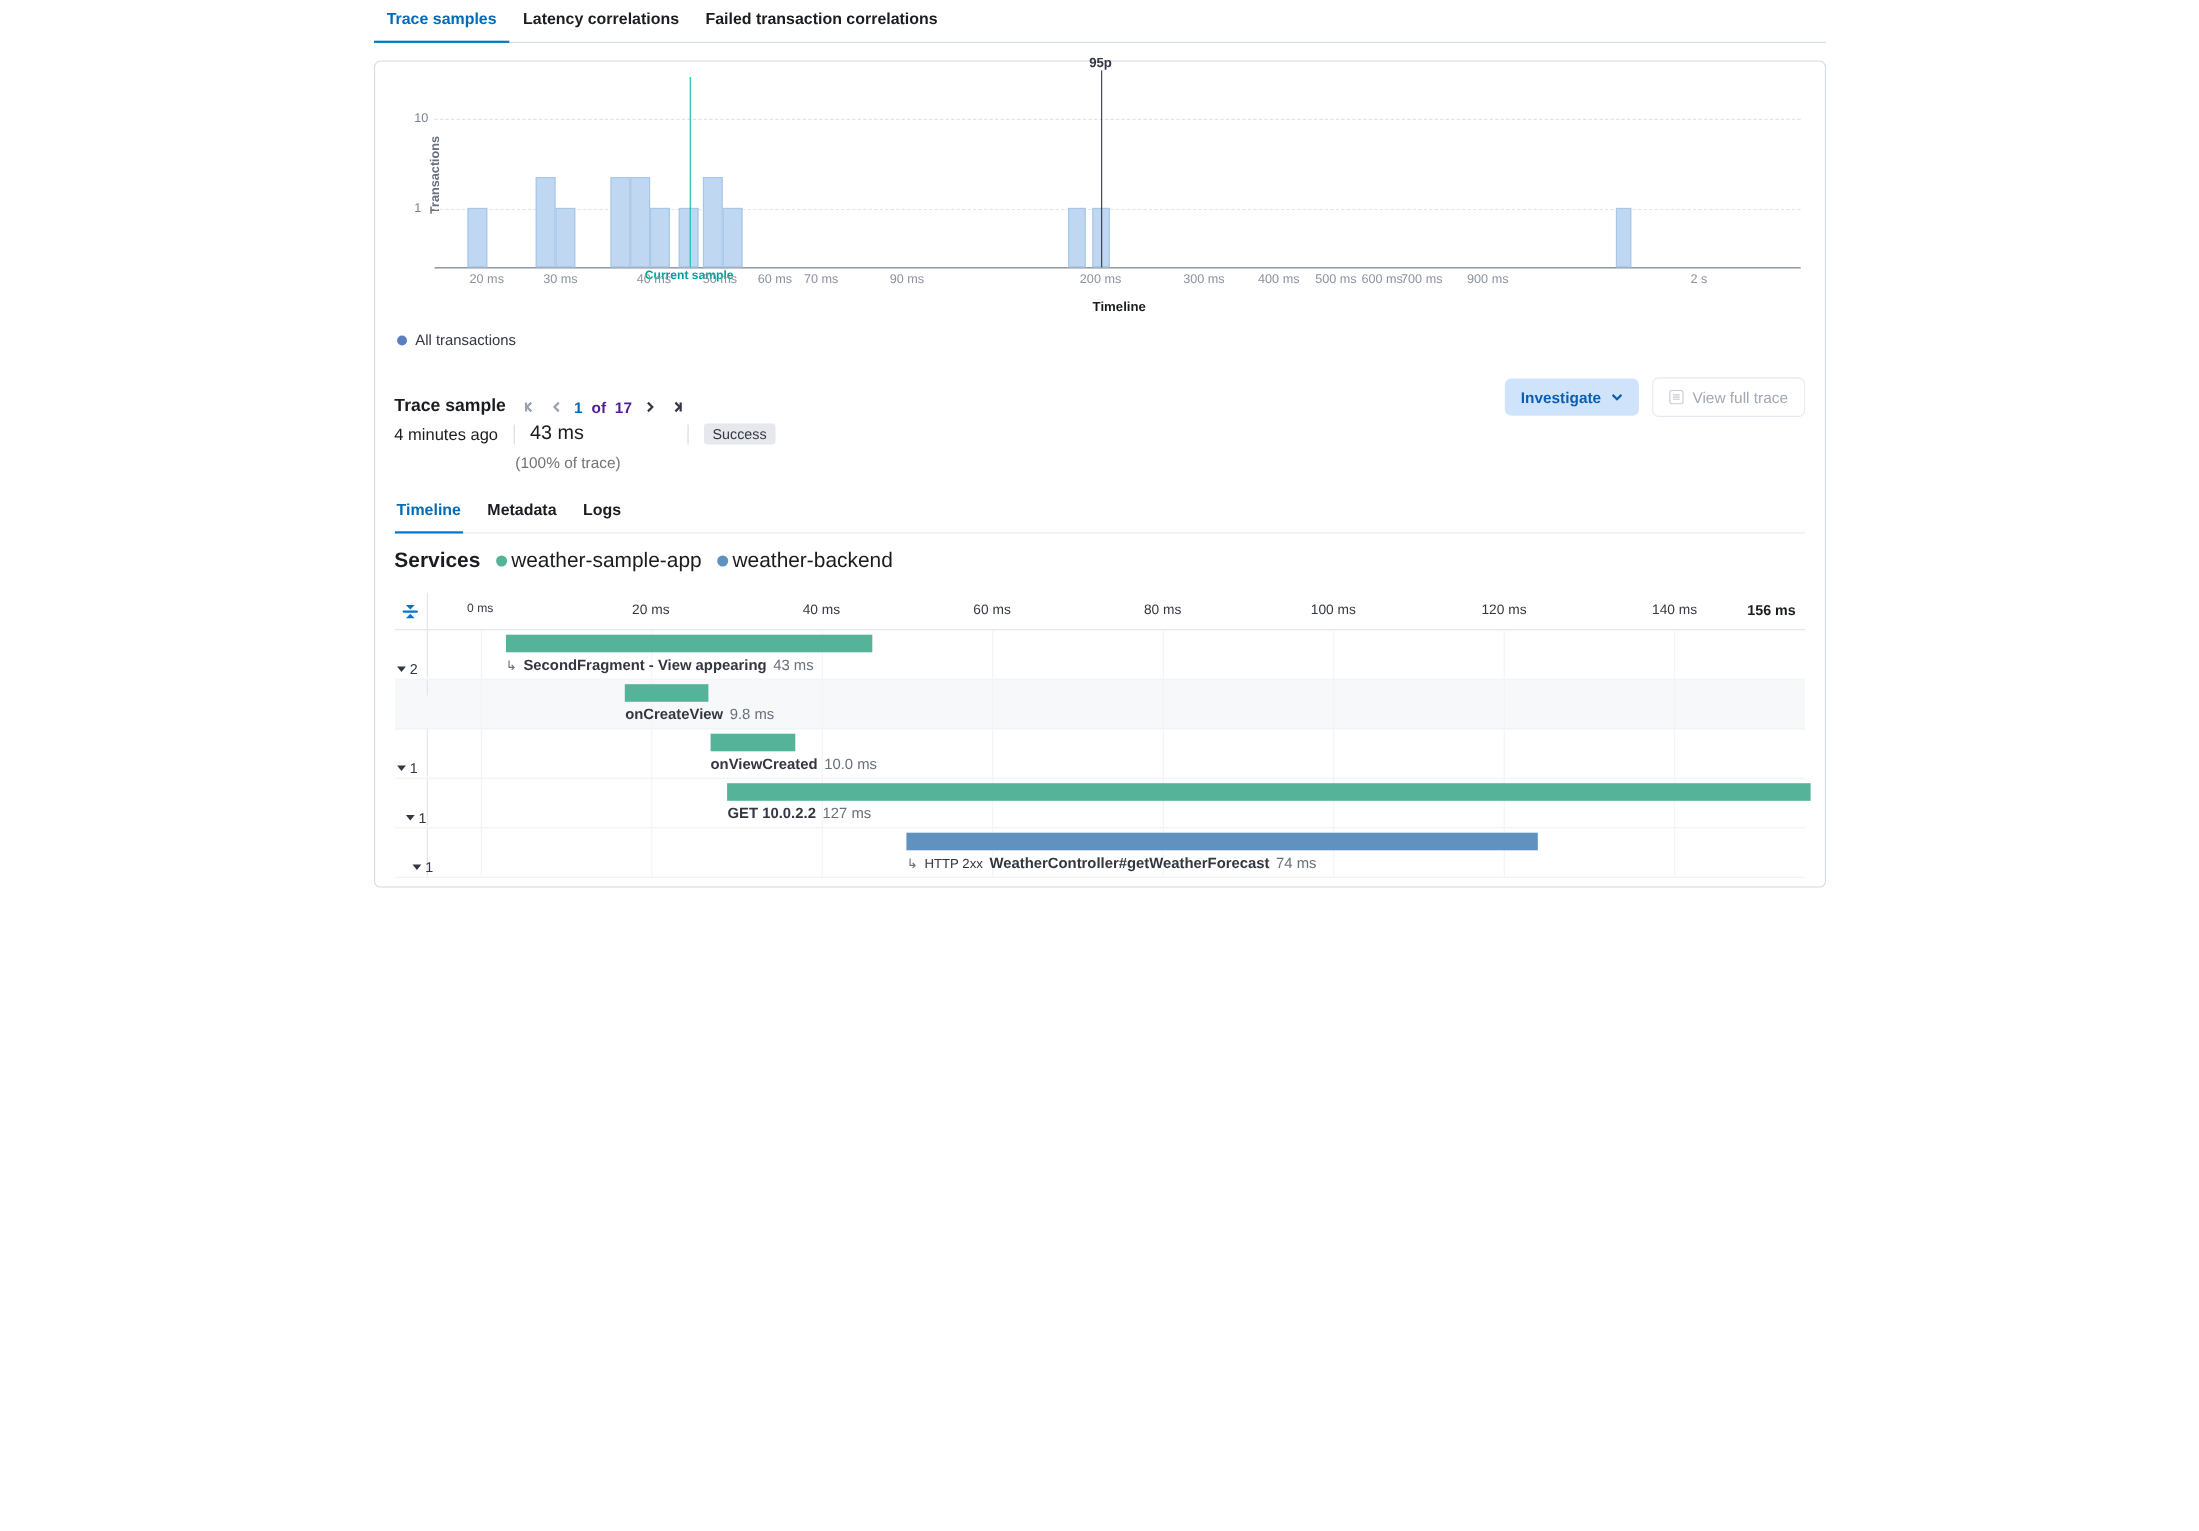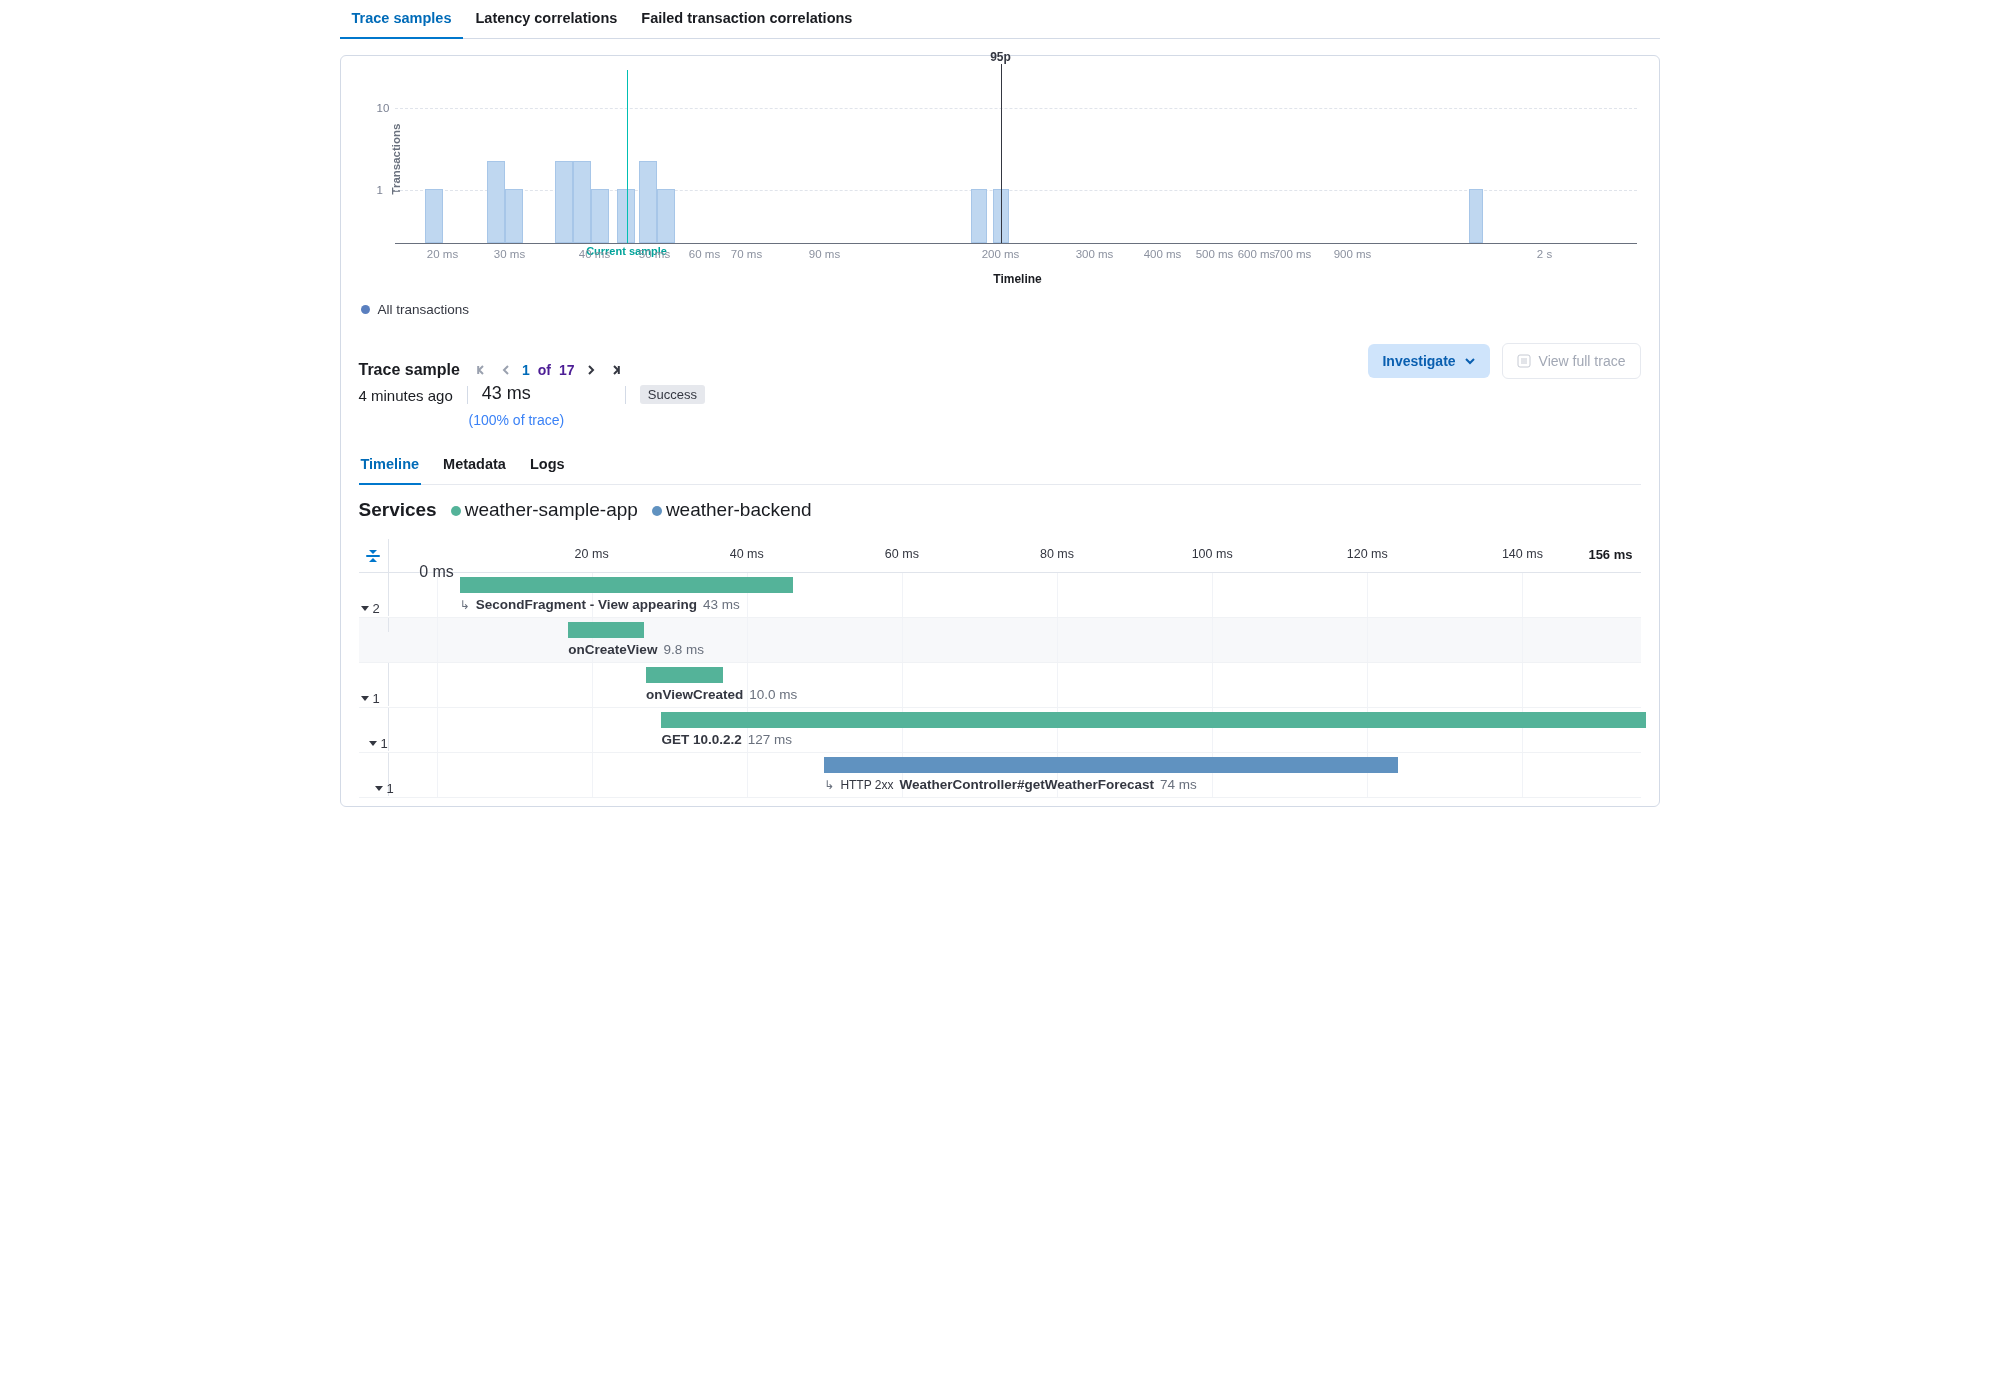--- a/index.html
+++ b/index.html
@@ -43,21 +43,21 @@
   .pager .of, .pager .total { color: #4c1d95; font-weight: 600; }
   .pager-btn { width: 16px; height: 16px; display: inline-flex; align-items: center; justify-content: center; cursor: pointer; }
   .trace-right { display: flex; align-items: center; gap: 12px; }
   .btn-investigate { background: #cfe4fb; color: #0a5fb0; font-weight: 700; border: none; border-radius: 6px; padding: 9px 14px; display: inline-flex; align-items: center; gap: 8px; cursor: pointer; font-size: 14px; }
   .btn-viewfull { background: #fff; border: 1px solid #e6e9ef; color: #a2a8b5; border-radius: 6px; padding: 9px 14px; display: inline-flex; align-items: center; gap: 8px; font-size: 14px; }
   
   .meta-row { display: flex; align-items: flex-end; gap: 14px; margin-top: 4px; }
   .meta-text { font-size: 15px; color: #1a1c21; }
   .vdiv { width: 1px; height: 18px; background: #d3dae6; }
   .badge-success { background: #e6e8ed; color: #343741; border-radius: 3px; padding: 2px 8px; font-size: 13px; }
-  .pct-trace { margin-left: 110px; margin-top: 8px; color: #3b82f6; }
+  .pct-trace { margin-left: 110px; margin-top: 8px; color: #737373; }
 
   .sub-tabs { display: flex; gap: 20px; margin-top: 20px; border-bottom: 1px solid #e6e9ef; }
   .sub-tab { padding: 8px 2px 12px; font-weight: 700; font-size: 14.5px; color: #1a1c21; cursor: pointer; position: relative; }
   .sub-tab.active { color: #006bb8; }
   .sub-tab.active::after { content: ""; position: absolute; left: 0; right: 0; bottom: -1px; height: 2px; background: #07c; }
 
   .services-row { display: flex; align-items: flex-end; gap: 14px; margin-top: 14px; font-size: 19px; }
   .services-row .svc-title { font-weight: 700; }
   .sdot { width: 10px; height: 10px; border-radius: 50%; display: inline-block; margin-right: 4px; vertical-align: middle; }
   .sdot.green { background: #54b399; }
@@ -231,21 +231,21 @@
       <div class="tl-header">
         <div class="tl-left-col">
           <div class="expand-control">
             <span class="ec-caret down"></span>
               <span class="ec-line"></span>
               <span class="ec-caret up"></span>
           </div>
         </div>
         <div class="tl-ticks" id="tl-ticks">
           <span class="tl-end">156 ms</span>
-        <span class="xt" style="position: absolute; top: 24px; left: 48px; font-size: 16px; color: rgb(52, 55, 65); text-align: right;">0 ms</span>
+        <span class="xt" style="position: absolute; top: 8px; left: 48px; font-size: 11px; color: rgb(52, 55, 65); text-align: right;">0 ms</span>
             <span class="xt" style="position: absolute; top: 8px; left: 203.128px; font-size: 12.5px; color: rgb(52, 55, 65);">20 ms</span>
             <span class="xt" style="position: absolute; top: 8px; left: 358.256px; font-size: 12.5px; color: rgb(52, 55, 65);">40 ms</span>
             <span class="xt" style="position: absolute; top: 8px; left: 513.385px; font-size: 12.5px; color: rgb(52, 55, 65);">60 ms</span>
             <span class="xt" style="position: absolute; top: 8px; left: 668.513px; font-size: 12.5px; color: rgb(52, 55, 65);">80 ms</span>
             <span class="xt" style="position: absolute; top: 8px; left: 823.641px; font-size: 12.5px; color: rgb(52, 55, 65);">100 ms</span>
             <span class="xt" style="position: absolute; top: 8px; left: 978.769px; font-size: 12.5px; color: rgb(52, 55, 65);">120 ms</span>
             <span class="xt" style="position: absolute; top: 8px; left: 1133.9px; font-size: 12.5px; color: rgb(52, 55, 65);">140 ms</span>
           </div>
       </div>
       <div id="tl-rows">

